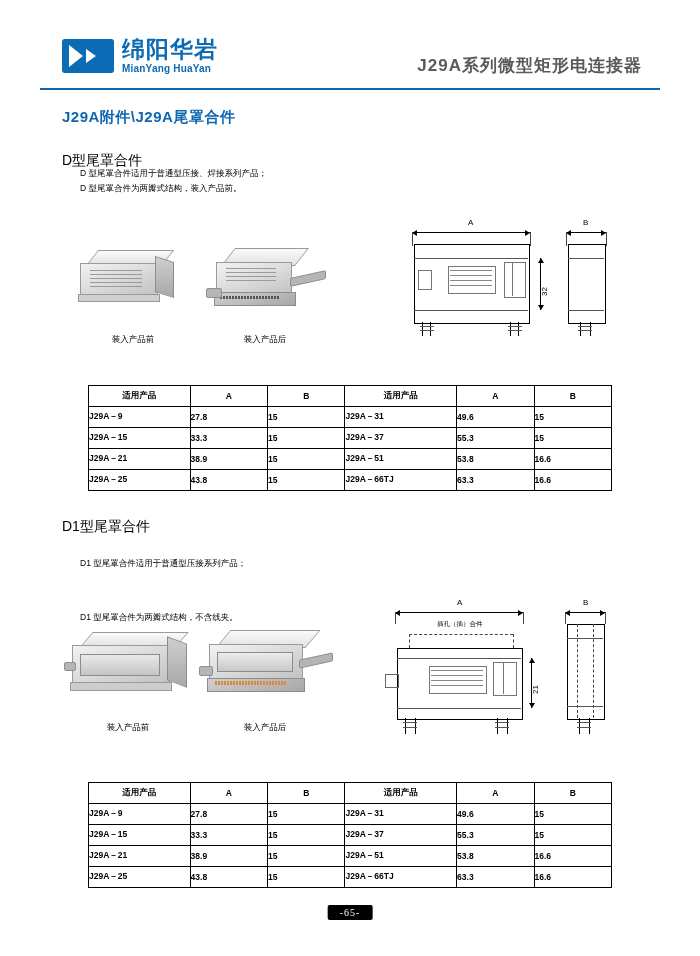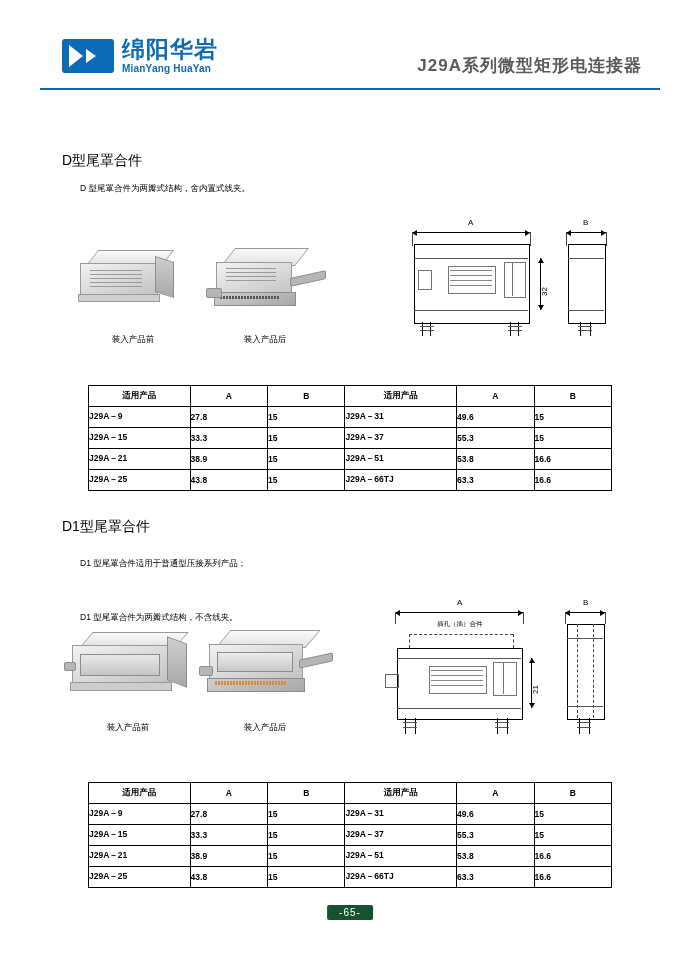--- a/index.html
+++ b/index.html
@@ -281,48 +281,51 @@
   table.spec th {
     font-size: 8.5px;
   }
 
   
   .footer-page {
     position: absolute;
     left: 50%;
     transform: translateX(-50%);
     bottom: 36px;
-    background: #14532d;
+    background: #000000;
     color: #fff;
     font-size: 10px;
     padding: 2px 12px;
     border-radius: 2px;
     letter-spacing: 1px;
+    font-family: Liberation Serif, serif;
   }
 </style>
 </head>
 <body>
 
 <div class="page">
 
   <div class="header">
     <div class="logo-wrap">
       <div class="logo-mark"></div>
       <div class="logo-text">
         <div class="logo-cn">绵阳华岩</div>
         <div class="logo-en">MianYang HuaYan</div>
       </div>
     </div>
     <div class="header-title">J29A系列微型矩形电连接器</div>
     <div class="header-rule"></div>
   </div>
 
+  <div class="section-title">J29A附件\J29A尾罩合件</div>
 
   <div class="sub-title" style="left:62px; top:152px;">D型尾罩合件</div>
-  <div class="para" style="left:80px; top:181px;">D 型尾罩合件为两瓣式结构，舍内置式线夹。</div>
+  <div class="para" style="left:80px; top:166px;">D 型尾罩合件适用于普通型压接、焊接系列产品；</div>
+  <div class="para" style="left:80px; top:181px;">D 型尾罩合件为两瓣式结构，装入产品前。</div>
 
   <div class="photo" style="left:78px; top:250px; width:110px; height:70px;">
     <div class="shell-top" style="left:14px; top:0px; width:74px; height:14px; transform:skewX(-38deg);"></div>
     <div class="shell" style="left:2px; top:13px; width:76px; height:34px;"></div>
     <div class="shell-dark" style="left:77px; top:9px; width:17px; height:34px; transform:skewY(18deg);"></div>
     <div class="ribs" style="left:12px; top:20px; width:52px; height:20px;">
       <div class="rib" style="left:0; top:0px; width:52px;"></div>
       <div class="rib" style="left:0; top:4px; width:52px;"></div>
       <div class="rib" style="left:0; top:8px; width:52px;"></div>
       <div class="rib" style="left:0; top:12px; width:52px;"></div>

